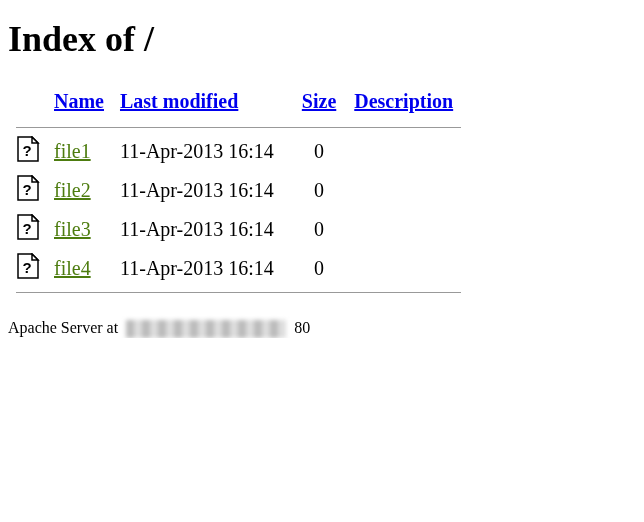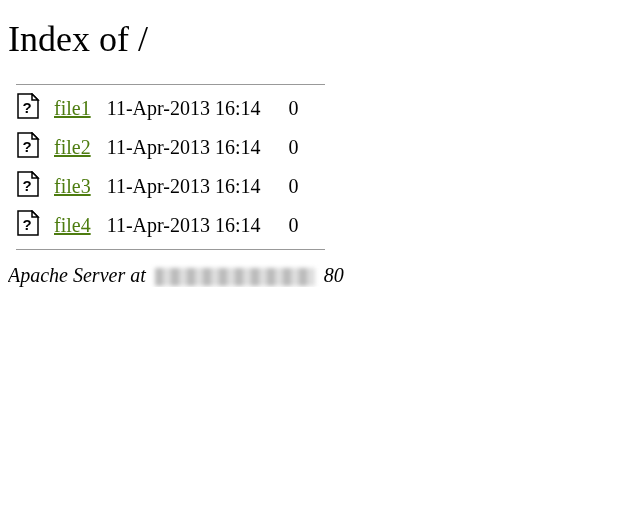--- a/index.html
+++ b/index.html
@@ -4,21 +4,21 @@
   <style>
     body {
       font-family: "Times New Roman", Times, serif;
       background: #ffffff;
       color: #000000;
       margin: 8px;
       padding: 0;
     }
     h1 {
       font-size: 36px;
-      font-weight: normal;
+      font-weight: bold;
       margin: 10px 0 20px 0;
     }
     table {
       border-collapse: collapse;
       margin-left: 8px;
     }
     th, td {
       text-align: left;
       padding: 4px 8px;
       font-size: 20px;
@@ -53,23 +53,22 @@
     }
     .size-col {
       text-align: center;
       padding-left: 20px;
       padding-right: 10px;
     }
     th.size-col {
       text-align: center;
     }
     .footer {
-      font-style: italic;
-      font-size: 20px;
-      margin-top: 10px;
+      font-size: 16px;
+      margin-top: 22px;
       margin-left: 0;
     }
     .redacted {
       display: inline-block;
       width: 160px;
       height: 18px;
       background: repeating-linear-gradient(90deg, #bbb 0, #bbb 8px, #ddd 8px, #ddd 16px);
       filter: blur(2px);
       vertical-align: middle;
       margin: 0 4px;
@@ -82,20 +81,27 @@
       padding-bottom: 4px;
     }
   </style>
 </head>
 <body>
 
 <h1>Index of /</h1>
 
 <table>
   <thead>
+    <tr>
+      <th class="icon-cell"></th>
+      <th><a href="#">Name</a></th>
+      <th><a href="#">Last modified</a></th>
+      <th class="size-col"><a href="#">Size</a></th>
+      <th><a href="#">Description</a></th>
+    </tr>
     <tr class="hr-row">
         <td colspan="5">
           <hr>
         </td>
       </tr>
   </thead>
   <tbody id="file-rows">
 
   <tr>
     <td class="icon-cell">

